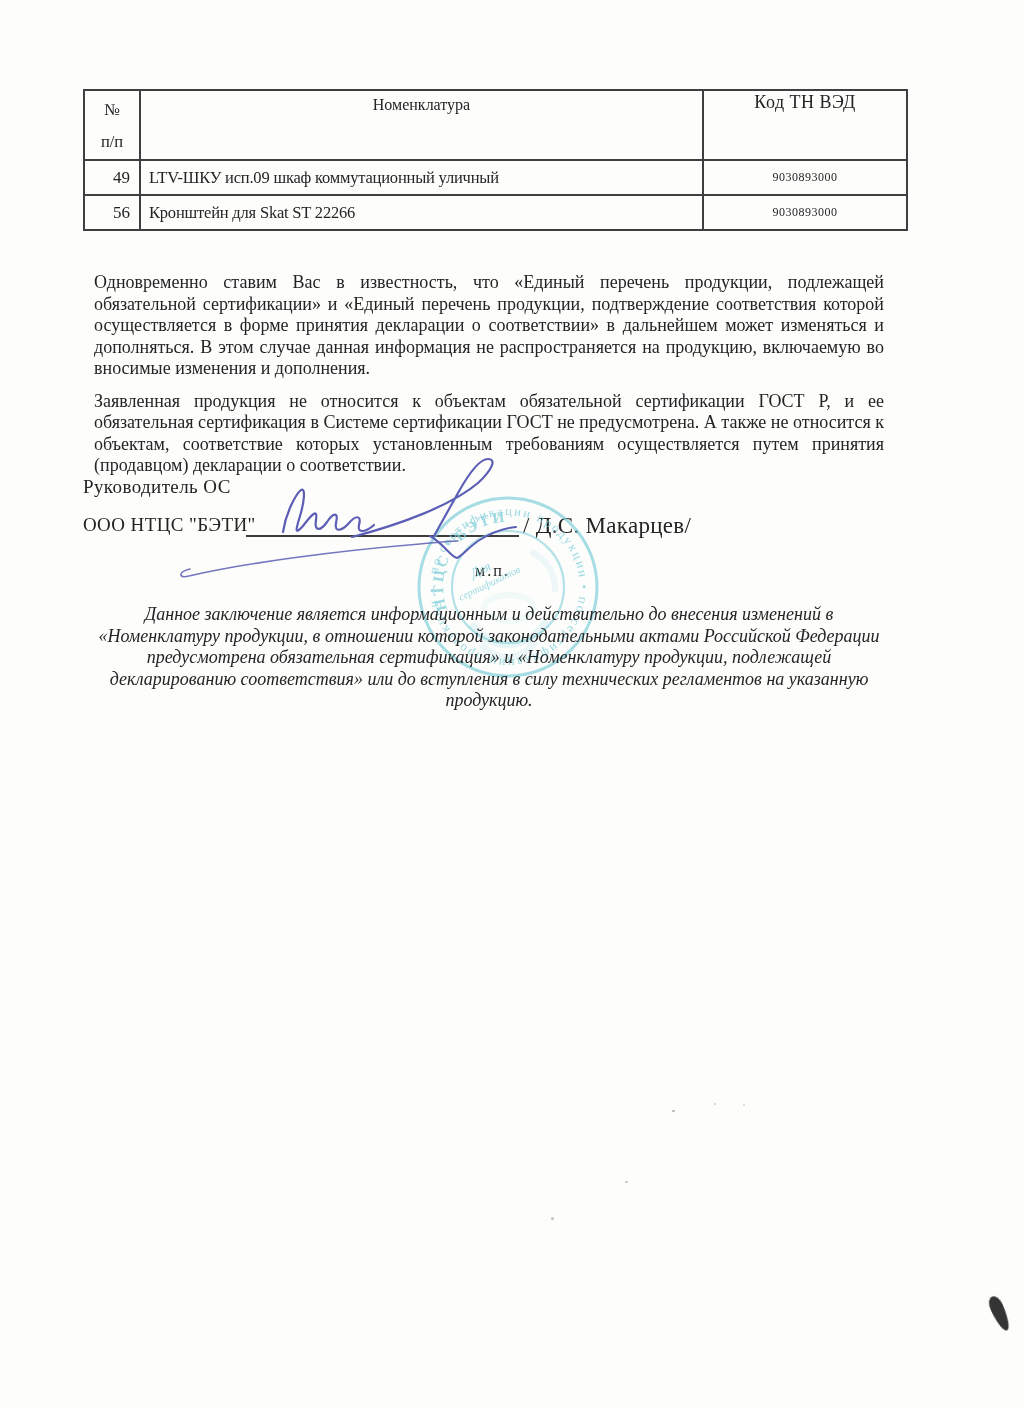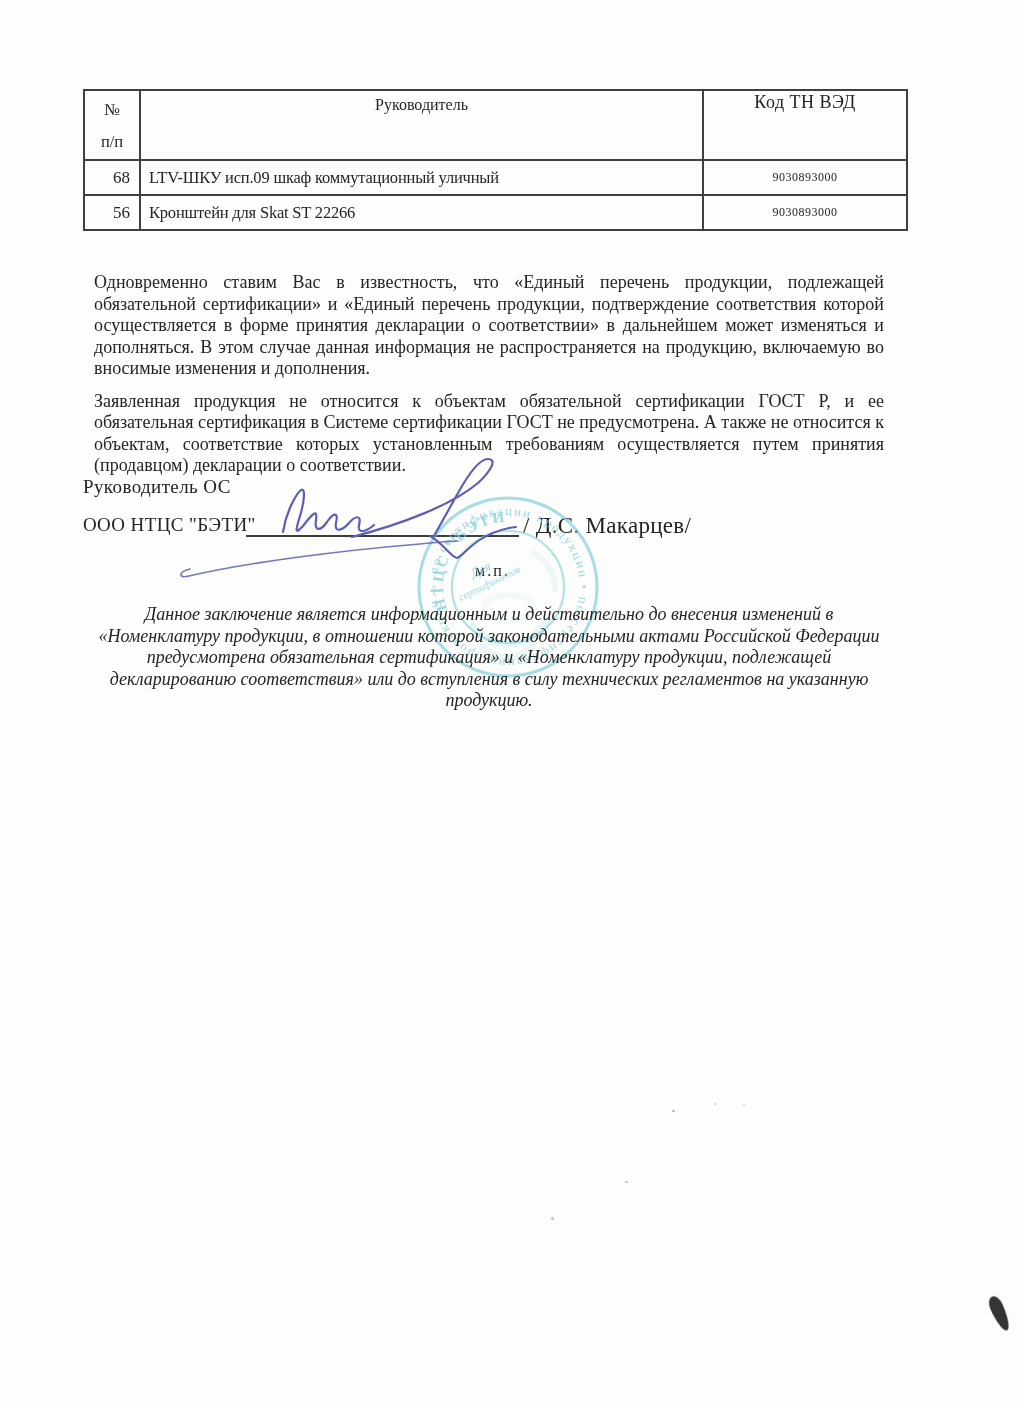--- a/index.html
+++ b/index.html
@@ -69,25 +69,25 @@
 
 <div class="page">
 
   <table class="doc-table">
     <tbody>
         <tr>
       <td class="h-num">
         <div>№</div>
         <div>п/п</div>
       </td>
-      <td class="h-name">Руководитель</td>
+      <td class="h-name">Номенклатура</td>
       <td class="h-code">Код ТН ВЭД</td>
     </tr>
     <tr class="row">
-      <td class="c-num">68</td>
+      <td class="c-num">49</td>
       <td class="c-name">LTV-ШКУ исп.09 шкаф коммутационный уличный</td>
       <td class="c-code">9030893000</td>
     </tr>
     <tr class="row">
       <td class="c-num">56</td>
       <td class="c-name">Кронштейн для Skat ST 22266</td>
       <td class="c-code">9030893000</td>
     </tr>
   </tbody>
     </table>

